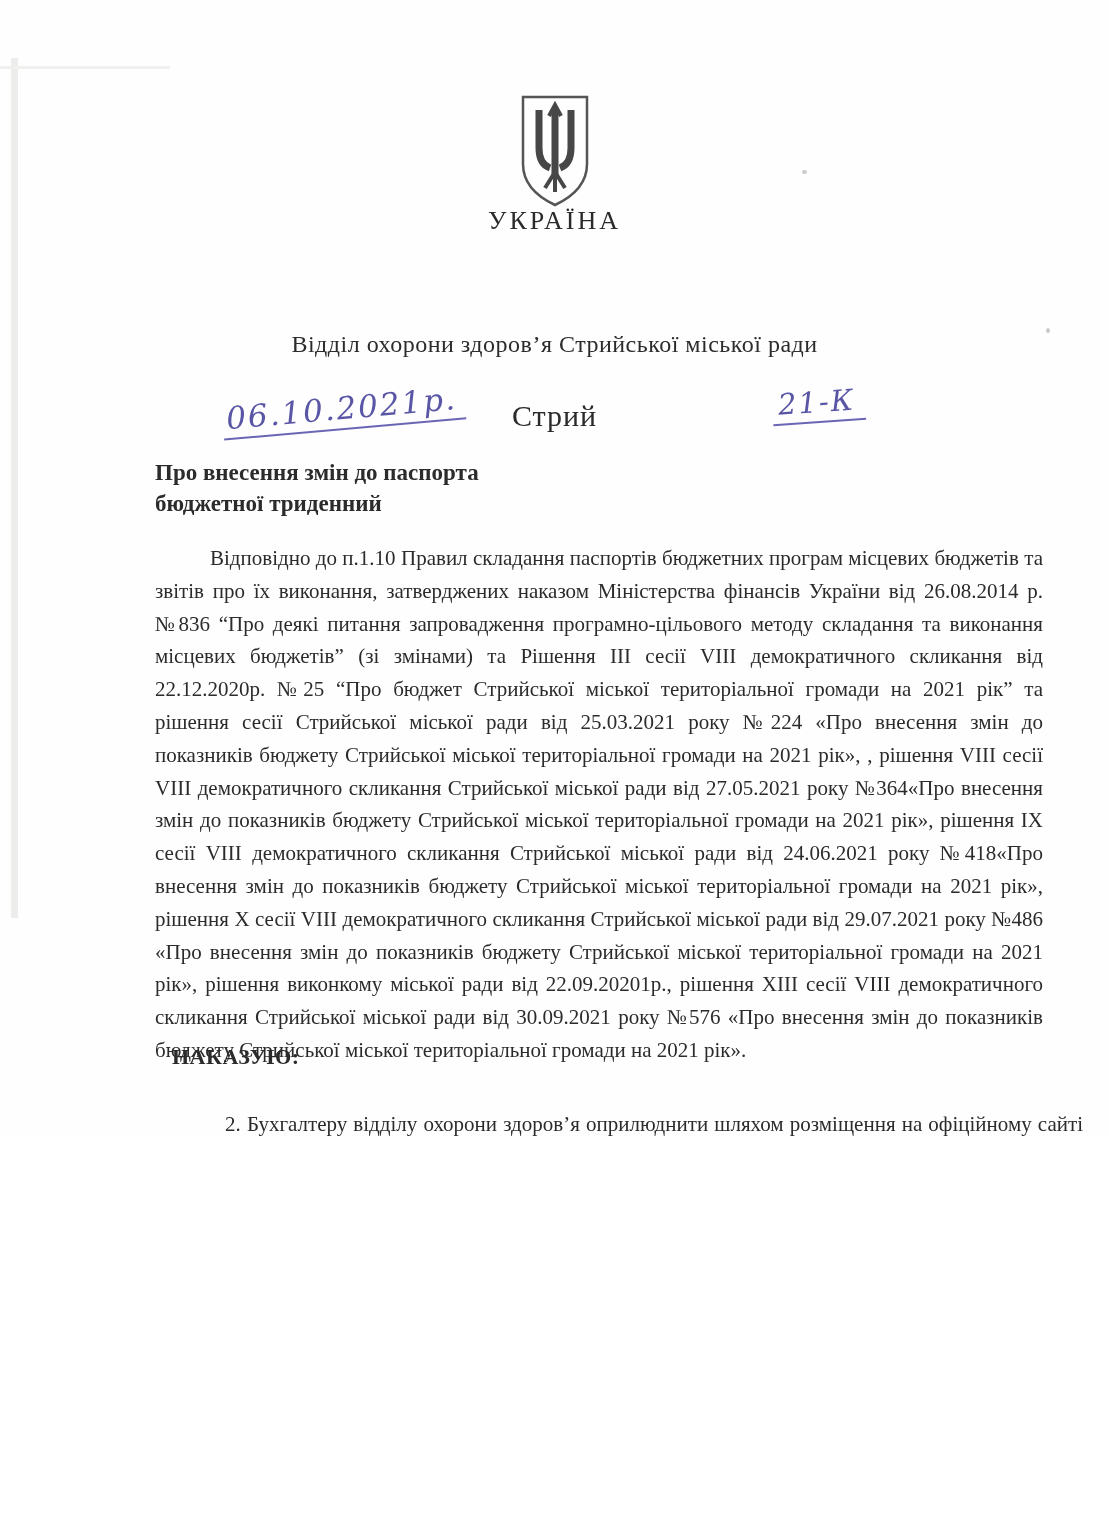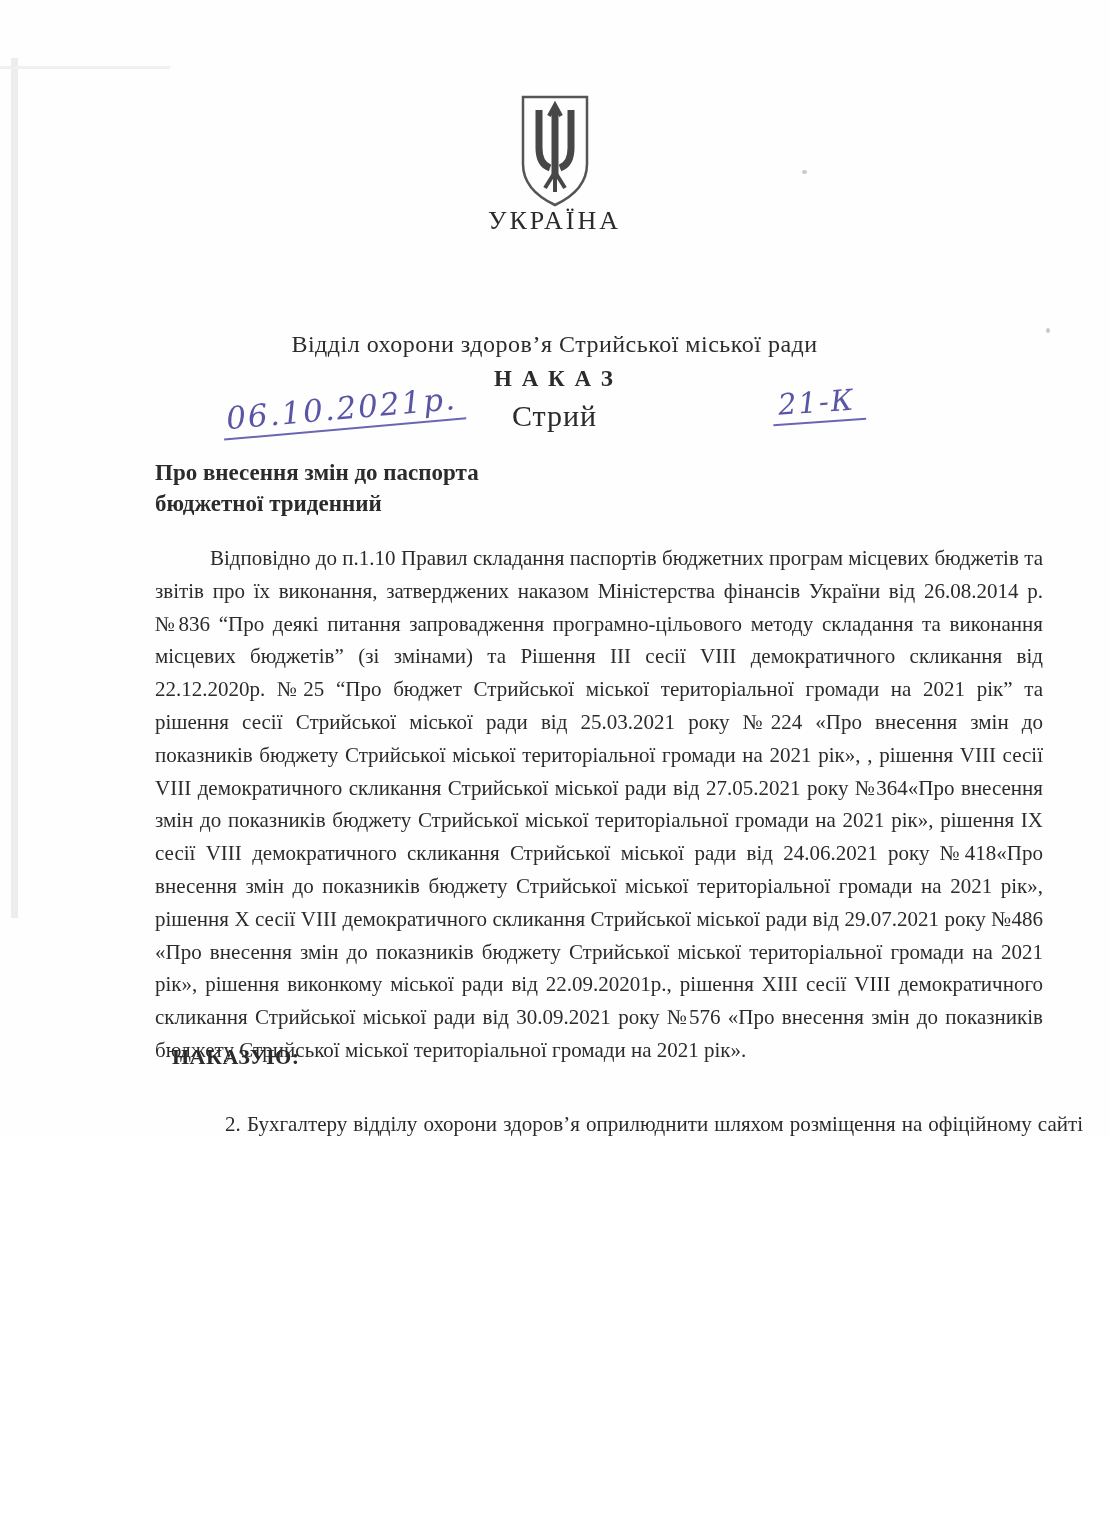--- a/index.html
+++ b/index.html
@@ -81,21 +81,20 @@
         <path d="M36 22 L42 11 L48 22"></path>
         <path d="M42 78 L32 94"></path>
         <path d="M42 78 L52 94"></path>
         <path d="M42 82 V98"></path>
       </g>
     </svg>
   </div>
 
   <div class="h-center country">УКРАЇНА</div>
   <div class="h-center org3">Відділ охорони здоров’я Стрийської міської ради</div>
-  <div class="h-center doctype">Н А К А З</div>
   <div class="h-center city">Стрий</div>
 
   <div class="hand hand-date">06.10.2021р.</div>
   <div class="hand hand-num">21-К</div>
 
   <div class="subject">
     <div>Про внесення змін до паспорта</div>
     <div>бюджетної триденний</div>
   </div>
 

